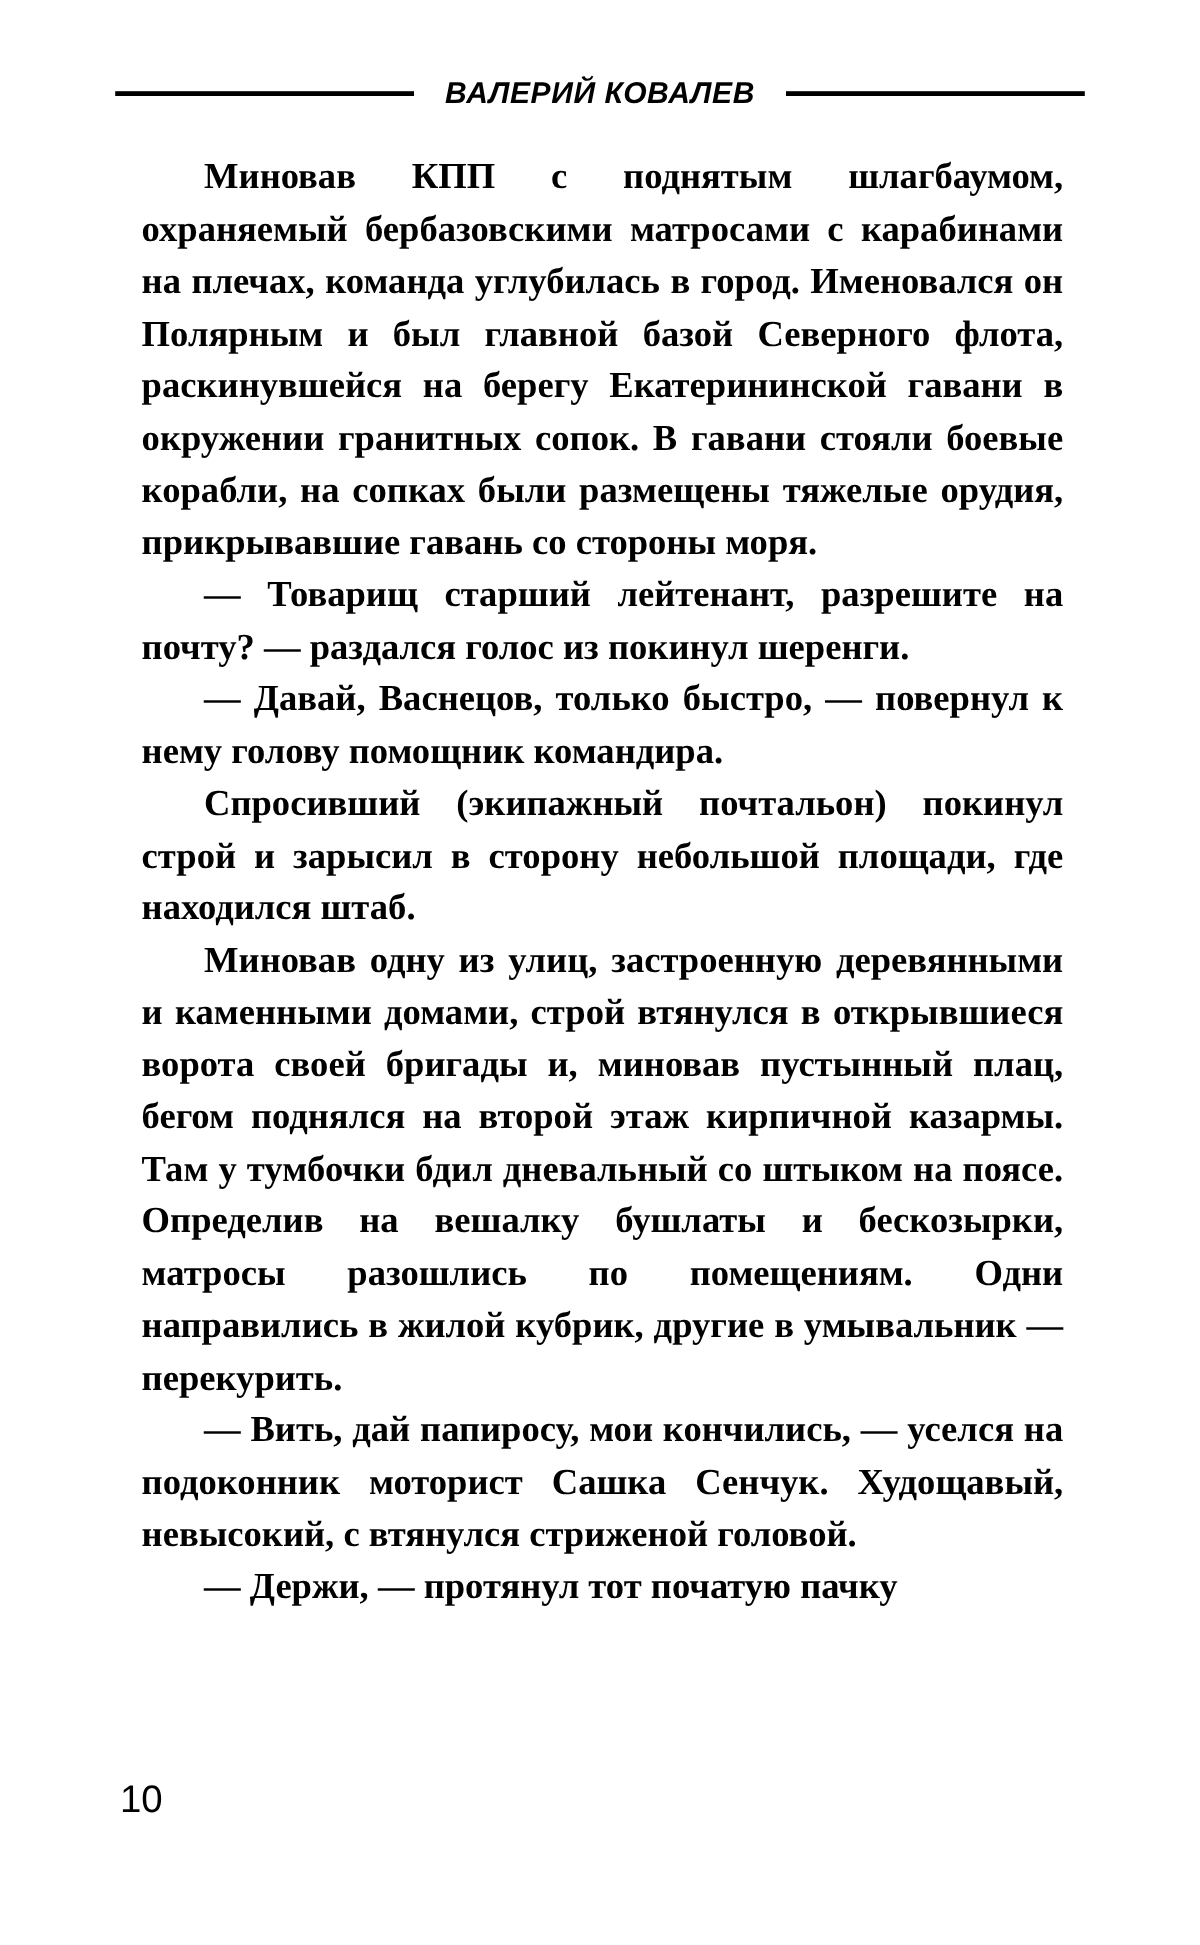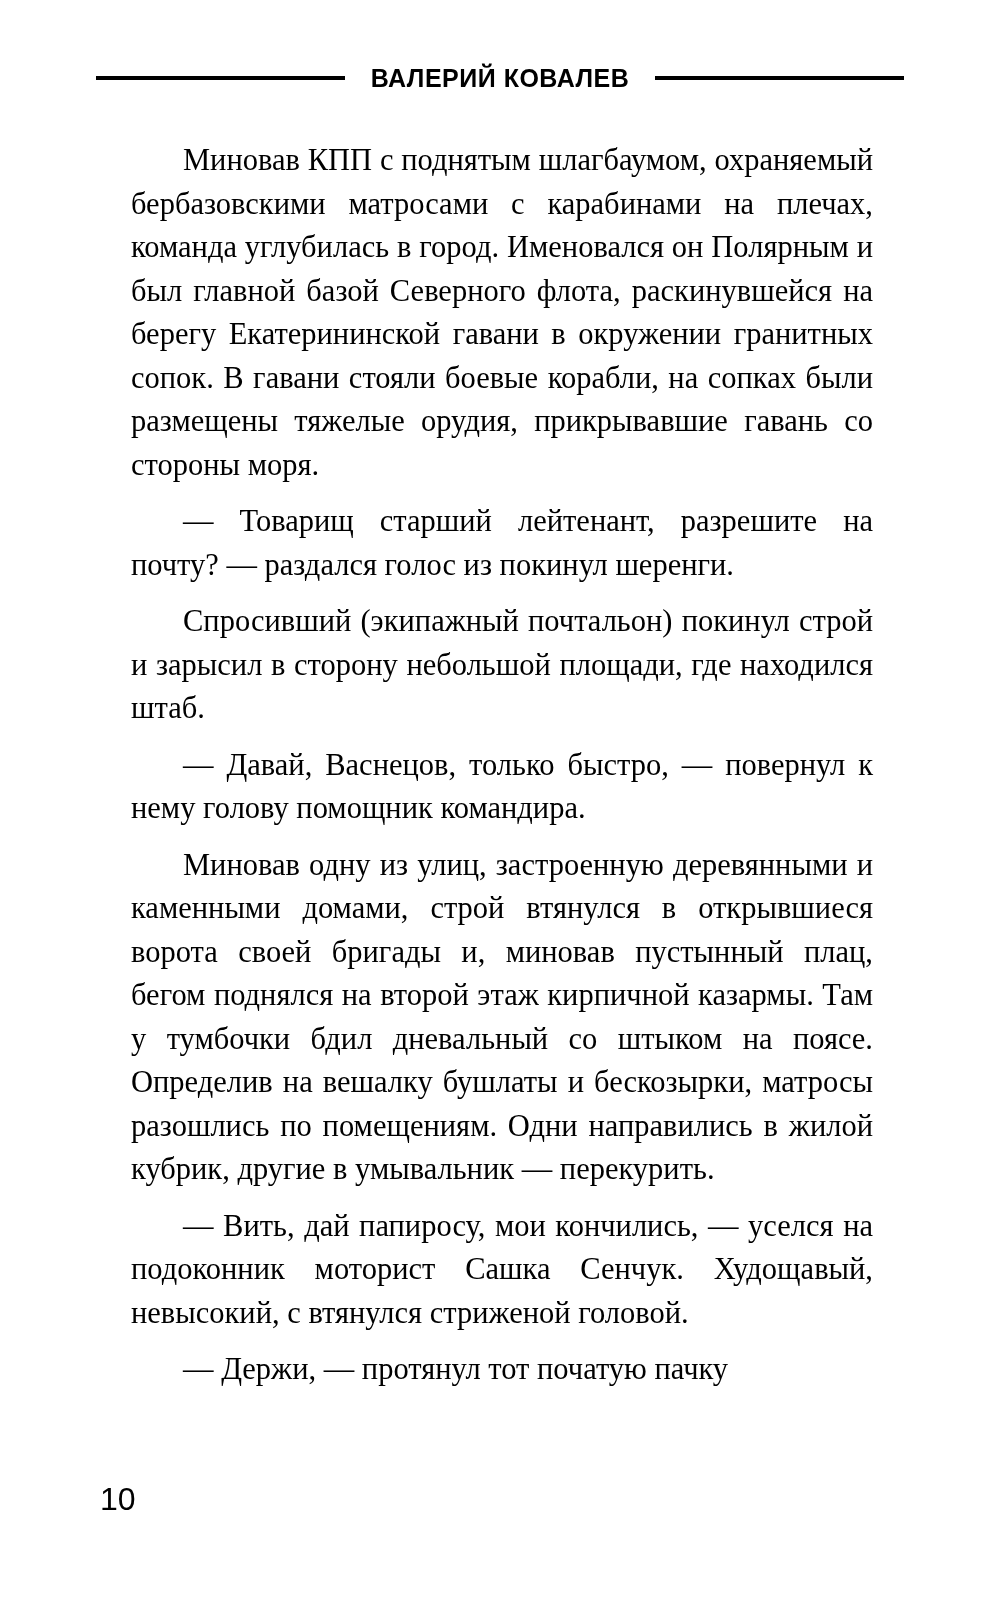--- a/index.html
+++ b/index.html
@@ -26,20 +26,21 @@
   
   .runhead {
     position: absolute;
     left: 96px;
     top: 58px;
     width: 808px;
     height: 40px;
     display: flex;
     align-items: center;
     justify-content: center;
+    font-style: italic;
   }
   .runhead .rule {
     flex: 1 1 auto;
     height: 4px;
     background: #000;
   }
   .runhead .rule.left {
     margin-right: 26px;
   }
   .runhead .rule.right {
@@ -55,23 +56,23 @@
     line-height: 1;
   }
   
   .body-text {
     position: absolute;
     left: 118px;
     top: 126px;
     width: 768px;
   }
   .body-text p {
-    margin: 13px;
+    margin: 0;
     font-family: "Liberation Serif", serif;
-    font-weight: normal;
+    font-weight: bold;
     font-size: 30.5px;
     line-height: 43.5px;
     text-align: justify;
     text-justify: inter-word;
     text-indent: 52px;
     hyphens: manual;
     -webkit-hyphens: manual;
   }
   .body-text p.last {
     text-align: left;
@@ -94,22 +95,22 @@
 
   <div class="runhead">
     <div class="rule left"></div>
     <div class="author">ВАЛЕРИЙ КОВАЛЕВ</div>
     <div class="rule right"></div>
   </div>
 
   <div class="body-text">
     <p>Миновав КПП с поднятым шлагбаумом, охраняемый бербазовскими матросами с карабинами на плечах, команда углубилась в город. Именовался он Полярным и был главной базой Северного флота, раскинувшейся на берегу Екатерининской гавани в окружении гранитных сопок. В гавани стояли боевые корабли, на сопках были размещены тяжелые орудия, прикрывавшие гавань со стороны моря.</p>
     <p>— Товарищ старший лейтенант, разрешите на почту? — раздался голос из покинул шеренги.</p>
+    <p>— Давай, Васнецов, только быстро, — повернул к нему голову помощник командира.</p>
     <p>Спросивший (экипажный почтальон) покинул строй и зарысил в сторону небольшой площади, где находился штаб.</p>
-    <p>— Давай, Васнецов, только быстро, — повернул к нему голову помощник командира.</p>
     <p>Миновав одну из улиц, застроенную деревянными и каменными домами, строй втянулся в открывшиеся ворота своей бригады и, миновав пустынный плац, бегом поднялся на второй этаж кирпичной казармы. Там у тумбочки бдил дневальный со штыком на поясе. Определив на вешалку бушлаты и бескозырки, матросы разошлись по помещениям. Одни направились в жилой кубрик, другие в умывальник — перекурить.</p>
     <p>— Вить, дай папиросу, мои кончились, — уселся на подоконник моторист Сашка Сенчук. Худощавый, невысокий, с втянулся стриженой головой.</p>
     <p class="last">— Держи, — протянул тот початую пачку</p>
   </div>
 
   <div class="folio">10</div>
 
 </div>
 
 </body></html>

